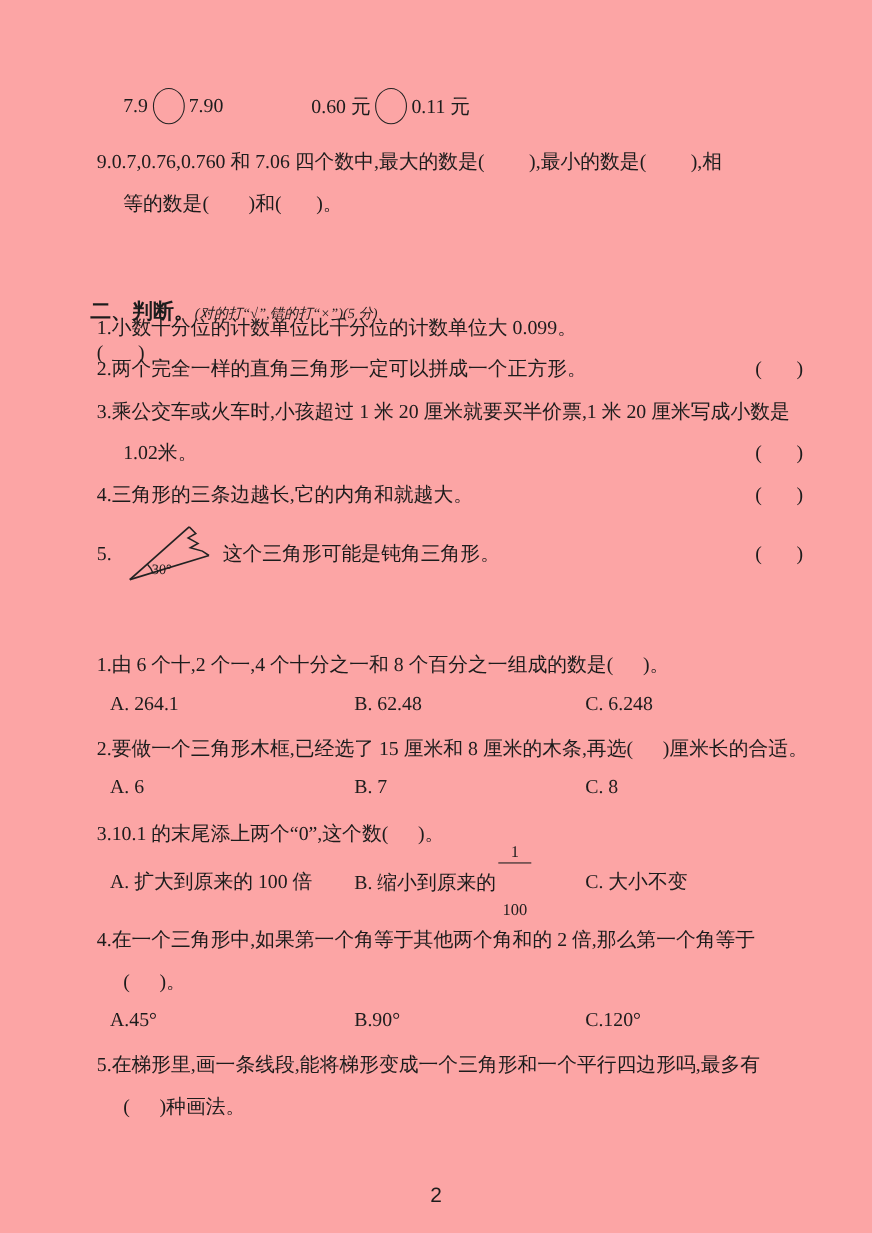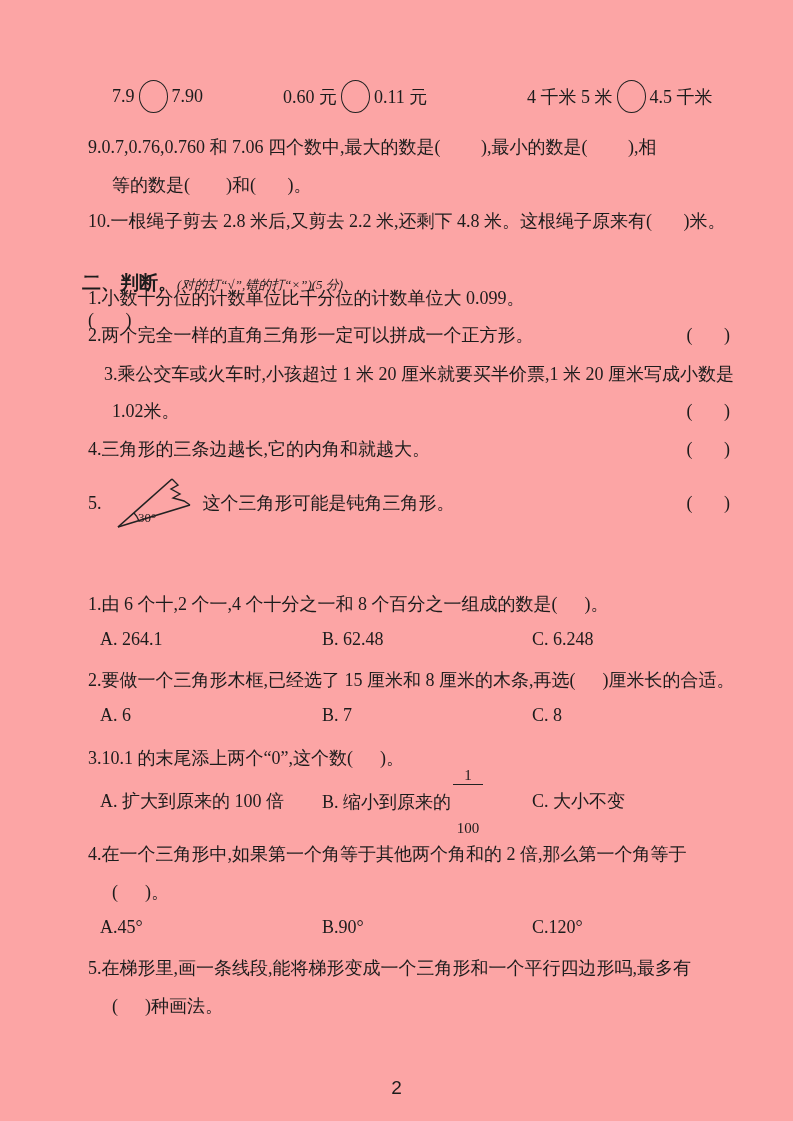--- a/index.html
+++ b/index.html
@@ -46,43 +46,37 @@
   <div class="cmp" style="left:112px;top:80px;">
     <span class="t">7.9</span>
     <span class="circle"></span>
     <span class="t">7.90</span>
   </div>
   <div class="cmp" style="left:283px;top:80px;">
     <span class="t">0.60 元</span>
     <span class="circle"></span>
     <span class="t">0.11 元</span>
   </div>
-  <div class="cmp" style="left:527px;top:80px;">
-    <span class="t">4 千米 5 米</span>
-    <span class="circle"></span>
-    <span class="t">4.5 千米</span>
-  </div>
 
   <div class="line" style="left:88px;top:134px;">9.0.7,0.76,0.760 和 7.06 四个数中,最大的数是(         ),最小的数是(         ),相</div>
   <div class="line" style="left:112px;top:172px;">等的数是(        )和(       )。</div>
-  <div class="line" style="left:88px;top:208px;">10.一根绳子剪去 2.8 米后,又剪去 2.2 米,还剩下 4.8 米。这根绳子原来有(       )米。</div>
 
   <div class="hdr" style="top:248px;">
     <span class="title">二、判断。</span><span class="note">(对的打“√”,错的打“×”)(5 分)</span>
   </div>
 
   <div class="row" style="top:286px;flex-direction:column;">
     <span class="t">1.小数十分位的计数单位比千分位的计数单位大 0.099。</span>
     <span class="t">(       )</span>
   </div>
   <div class="row" style="top:323px;">
     <span class="t">2.两个完全一样的直角三角形一定可以拼成一个正方形。</span>
     <span class="t">(       )</span>
   </div>
-  <div class="line" style="left:88px;top:361px;margin-left:16px;">3.乘公交车或火车时,小孩超过 1 米 20 厘米就要买半价票,1 米 20 厘米写成小数是</div>
+  <div class="line" style="left:88px;top:361px;">3.乘公交车或火车时,小孩超过 1 米 20 厘米就要买半价票,1 米 20 厘米写成小数是</div>
   <div class="row" style="left:112px;top:399px;width:618px;">
     <span class="t">1.02米。</span>
     <span class="t">(       )</span>
   </div>
   <div class="row" style="top:437px;">
     <span class="t">4.三角形的三条边越长,它的内角和就越大。</span>
     <span class="t">(       )</span>
   </div>
 
   <div class="fig-row" style="top:472px;height:62px;">

